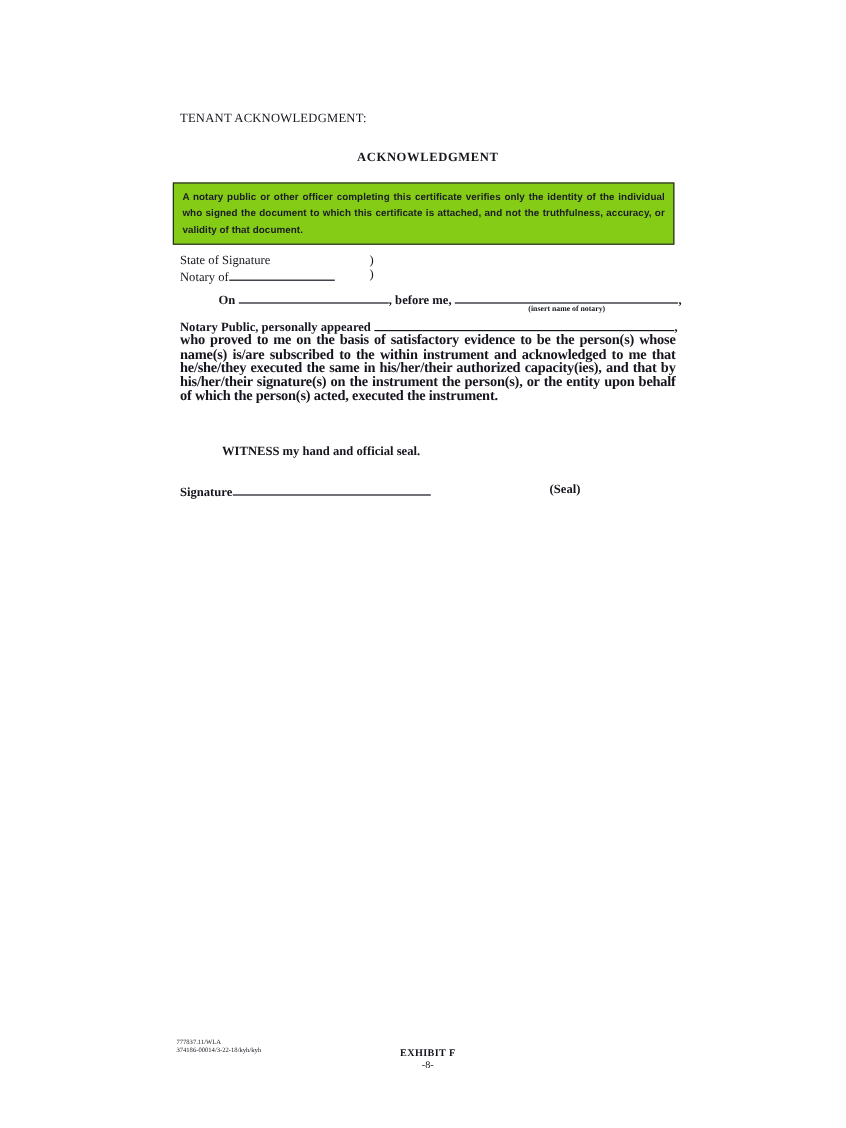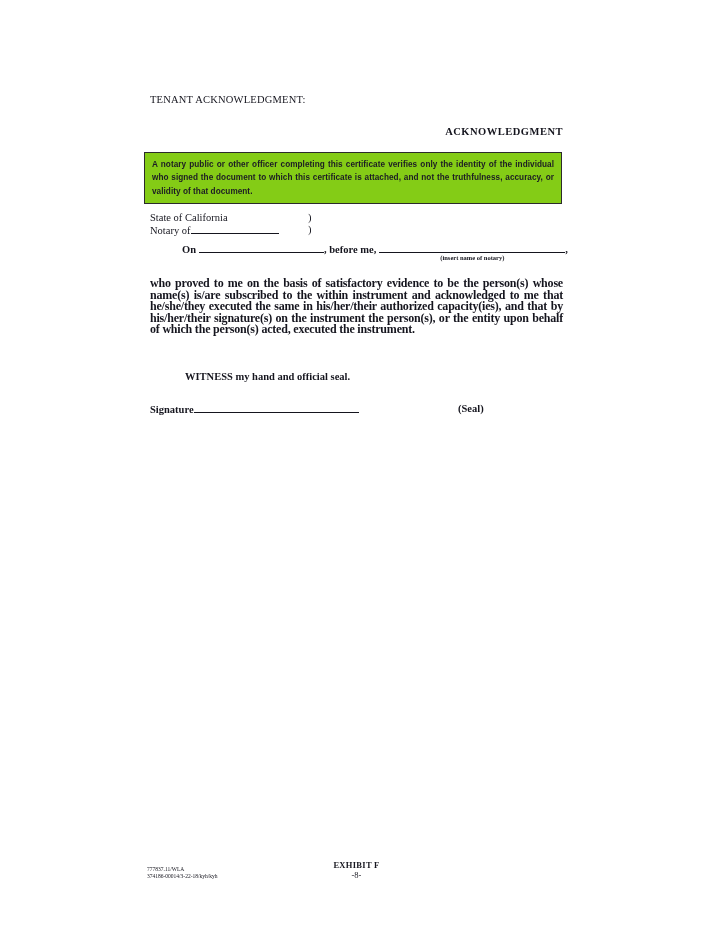--- a/index.html
+++ b/index.html
@@ -7,21 +7,21 @@
     position: relative;
     width: 569px;
     height: 940px;
     background: #ffffff;
     font-family: "Liberation Serif", serif;
     color: #15151e;
     overflow: hidden;
   }
   .abs { position: absolute; }
   .header-line { font-size: 10.5px; letter-spacing: 0.2px; }
-  .doc-title { font-size: 10.5px; font-weight: bold; letter-spacing: 0.5px; text-align: right; }
+  .doc-title { font-size: 10.5px; font-weight: bold; letter-spacing: 0.5px; text-align: center; }
   .notice-box {
     border: 1px solid #2b2b2b;
     padding: 5px 7px;
     background: #84cc16;
   }
   .notice-text {
     font-family: "Liberation Sans", sans-serif;
     font-size: 8.2px;
     line-height: 13.4px;
     letter-spacing: 0.05px;
@@ -48,51 +48,54 @@
     white-space: nowrap;
   }
   .para {
     font-size: 12px;
     letter-spacing: -0.2px;
     line-height: 11.6px;
     text-align: justify;
     font-weight: bold;
   }
   .footer-tiny { font-size: 5.5px; line-height: 6.5px; letter-spacing: 0; }
-  .exhibit { font-size: 8.5px; font-weight: bold; letter-spacing: 0.3px; line-height: 10px; }
+  .exhibit { font-size: 8.5px; font-weight: bold; letter-spacing: 0.3px; line-height: 10px; margin-top: 12px; }
   .pagenum { font-size: 8.5px; line-height: 10px; }
 </style>
 </head>
 <body>
 
 <div class="page">
 
   <div class="abs header-line" style="left:150px; top:94px">TENANT ACKNOWLEDGMENT:</div>
 
   <div class="abs doc-title" style="left:150px; top:126px; width:413px">ACKNOWLEDGMENT</div>
 
   <div class="abs notice-box" style="left:144px; top:152px; width:402px">
     <div class="notice-text">A notary public or other officer completing this certificate verifies only the identity of the individual who signed the document to which this certificate is attached, and not the truthfulness, accuracy, or validity of that document.</div>
   </div>
 
   <div class="abs" style="left:150px; top:212px; width:413px">
     <div class="venue-row">
-      <span>State of California</span>
+      <span>State of Signature</span>
       <span class="paren">)</span>
     </div>
     <div class="venue-row">
       <span>Notary of</span><span class="blank" style="width:88px"></span>
       <span class="paren">)</span>
     </div>
   </div>
 
   <div class="abs line-10" style="left:150px; top:243px; width:415px; white-space:nowrap">
     <span style="margin-left:32px">On</span><span class="blank" style="width:125px; margin-left:3px"></span><span>, before me,</span><span class="blank blank-hint" style="width:186px; margin-left:3px"><span></span><span class="hint">(insert name of notary)</span></span><span>,</span>
   </div>
 
+  <div class="abs line-10" style="left:150px; top:266px; width:414px; white-space:nowrap">
+    <span>Notary Public, personally appeared</span><span class="blank" style="width:250px; margin-left:3px"><span></span></span><span>,</span>
+  </div>
 
   <div class="abs para" style="left:150px; top:278px; width:413px">who proved to me on the basis of satisfactory evidence to be the person(s) whose name(s) is/are subscribed to the within instrument and acknowledged to me that he/she/they executed the same in his/her/their authorized capacity(ies), and that by his/her/their signature(s) on the instrument the person(s), or the entity upon behalf of which the person(s) acted, executed the instrument.</div>
 
 
   <div class="abs line-10" style="left:185px; top:371px">WITNESS my hand and official seal.</div>
 
   <div class="abs line-10" style="left:150px; top:403px; width:413px; white-space:nowrap">
     <span>Signature</span><span class="blank" style="width:165px"><span></span></span>
     <span style="position:absolute; left:308px; top:0">(Seal)</span>
   </div>

